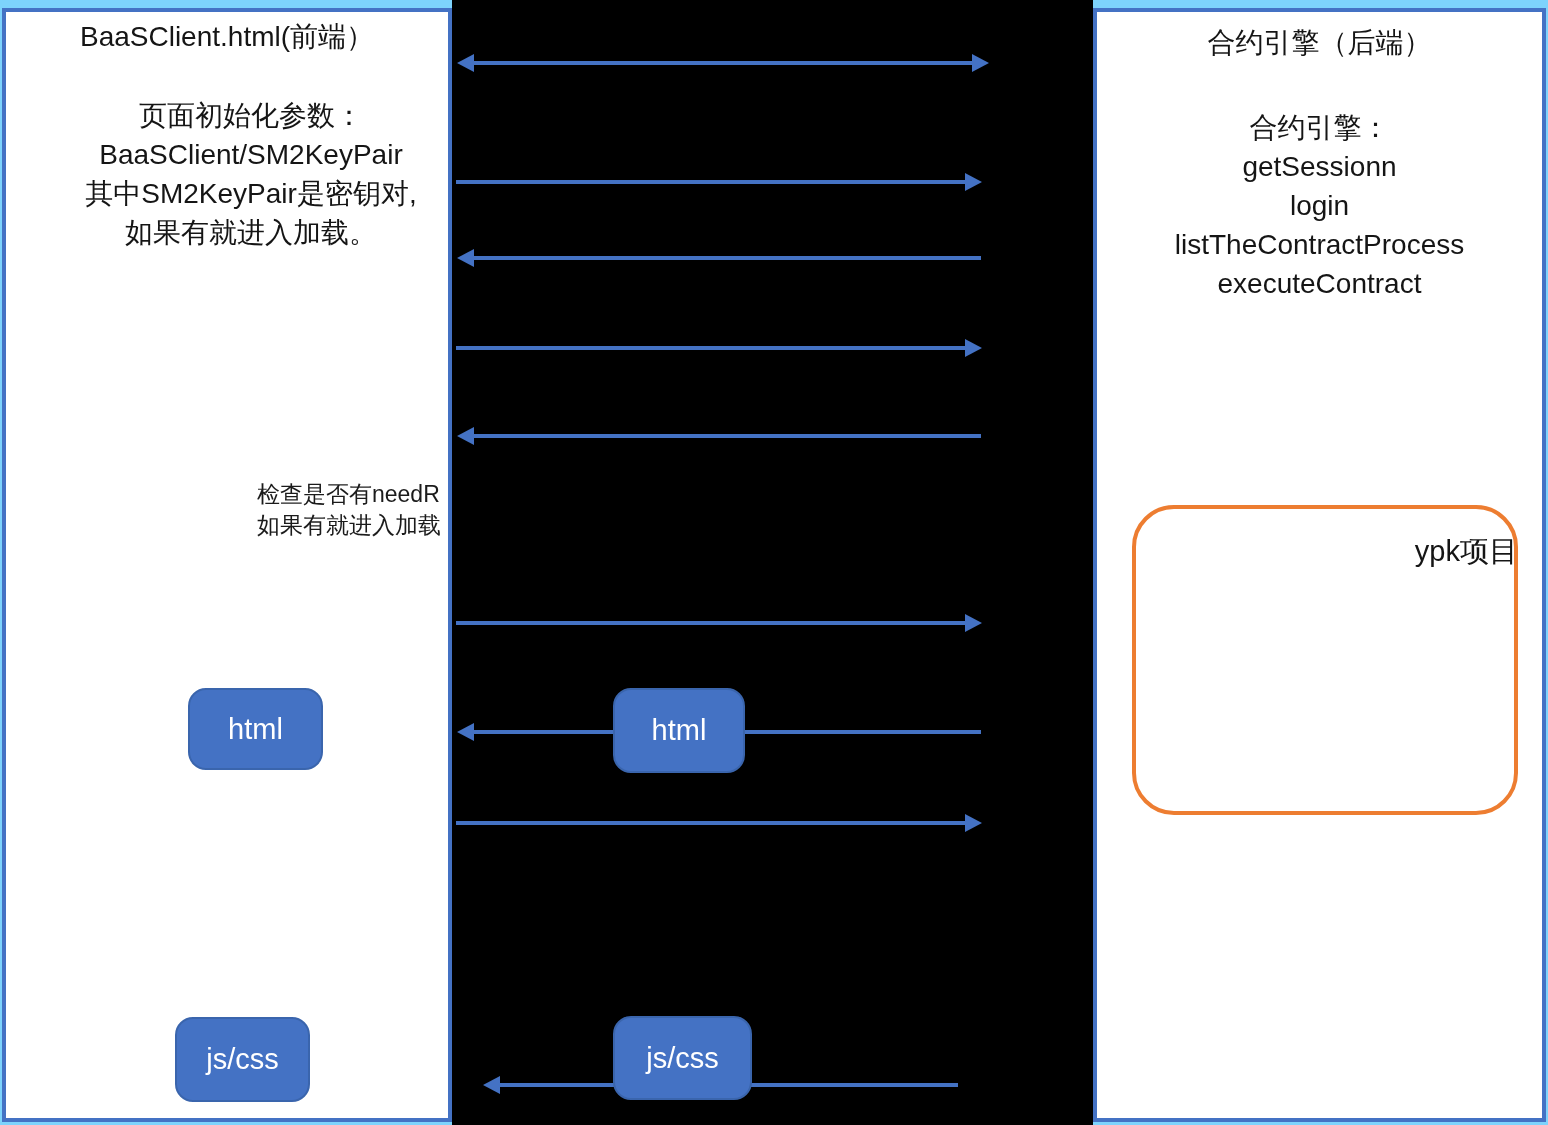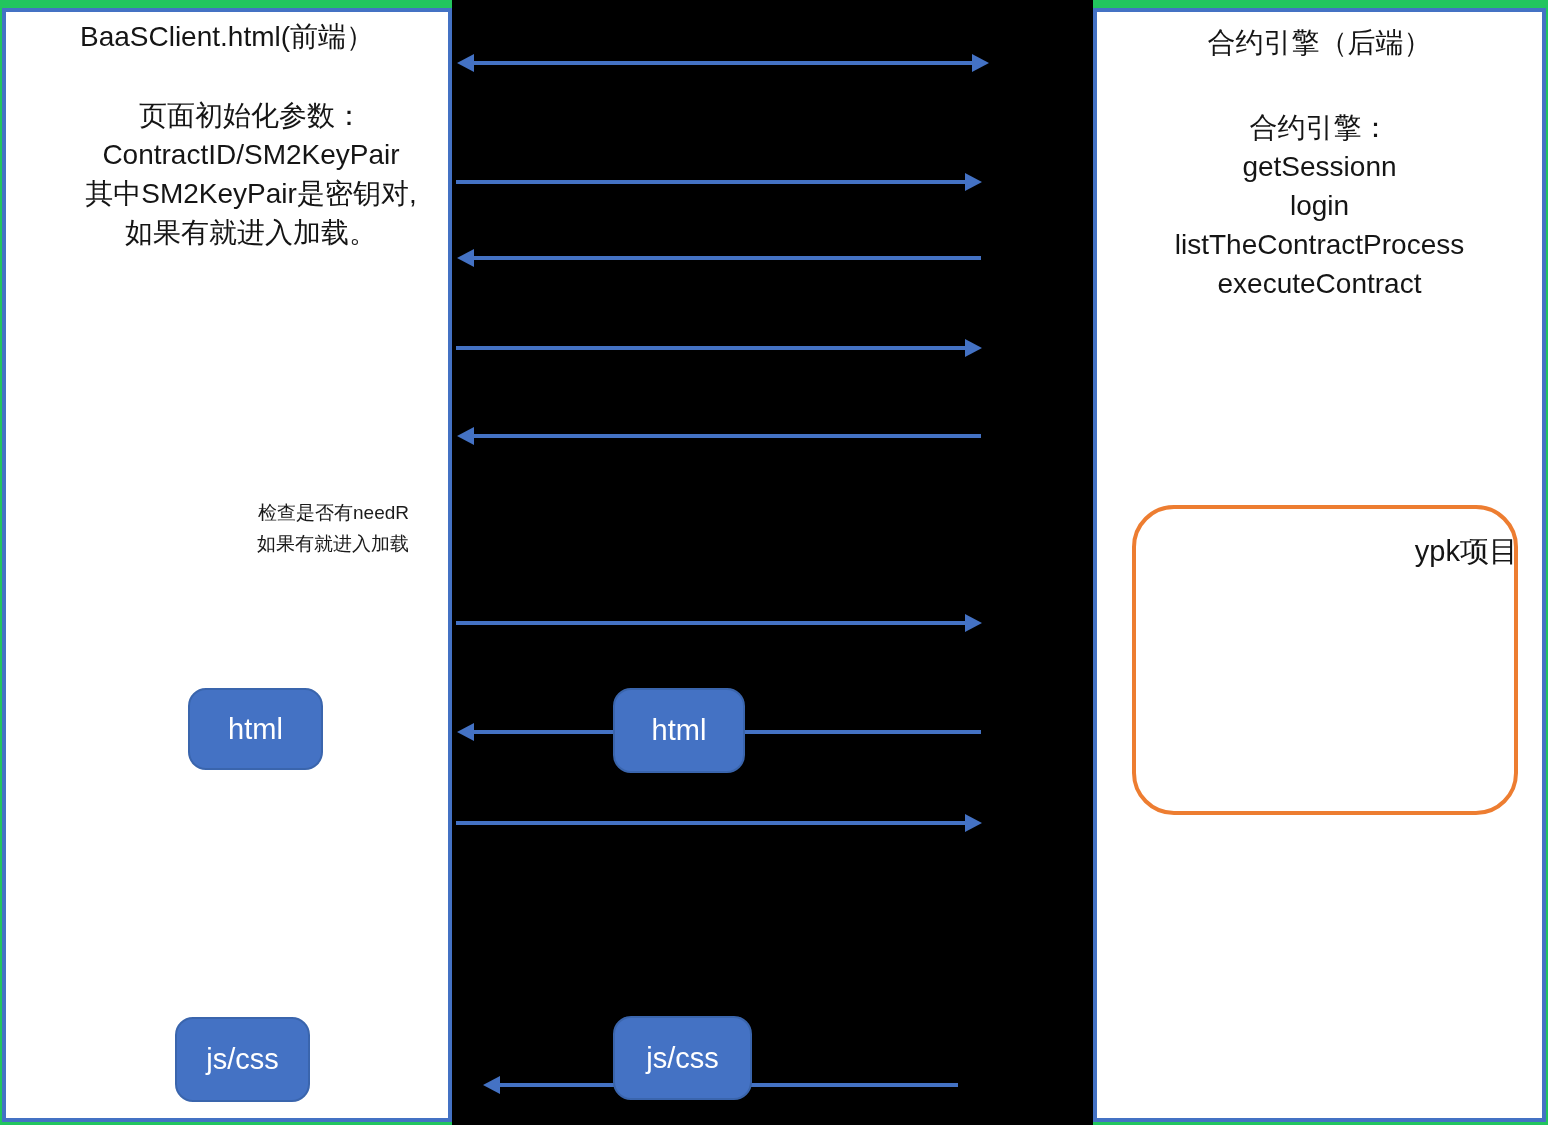--- a/index.html
+++ b/index.html
@@ -1,18 +1,18 @@
 <!DOCTYPE html>
 <html><head>
 <meta charset="utf-8">
 <style>
   html,body{margin:0;padding:0;background:#000;}
   #stage{
     position:relative;width:1548px;height:1125px;overflow:hidden;
-    background:#22c55e;
+    background:#7dd3fc;
     font-family:"Liberation Sans", sans-serif;
     color:#111;
   }
   .panel{
     position:absolute;background:#fff;
     border:4px solid var(--blue);
     box-sizing:border-box;
   }
   #left-panel{left:2px;top:8px;width:450px;height:1114px;}
   #right-panel{left:1093px;top:8px;width:453px;height:1114px;}
@@ -25,23 +25,23 @@
   #right-title{left:1093px;width:453px;top:26px;}
 
   .para{
     position:absolute;text-align:center;font-size:28px;line-height:39px;
     color:#151515;
   }
   #left-para{left:2px;width:450px;top:96px;padding-left:24px;}
   #right-para{left:1093px;width:453px;top:108px;}
 
   #note{
-    position:absolute;left:257px;top:497px;
-    font-size:19px;line-height:31px;color:#1b1b1b;
-    white-space:nowrap;z-index:1;text-align:right;
+    position:absolute;left:257px;top:479px;
+    font-size:23px;line-height:31px;color:#1b1b1b;
+    white-space:nowrap;z-index:1;text-align:left;
   }
 
   #black-lane{
     position:absolute;left:452px;top:0;width:641px;height:1125px;
     background:#000;z-index:2;
   }
 
   #arrow-layer{
     position:absolute;left:0;top:0;width:1548px;height:1125px;
     z-index:3;pointer-events:none;
@@ -85,21 +85,21 @@
 <div id="stage" style="--blue: #4472C4; --orange: #ED7D31; --box-fill: #4472C4; --box-border: #3a65ad;">
 
   <div class="panel" id="left-panel"></div>
 
   <div class="panel" id="right-panel"></div>
 
   <div class="title" id="left-title">BaaSClient.html(前端）</div>
 
   <div class="para" id="left-para">
       <div>页面初始化参数：</div>
-      <div>ContractID/SM2KeyPair</div>
+      <div>BaaSClient/SM2KeyPair</div>
       <div>其中SM2KeyPair是密钥对,</div>
       <div>如果有就进入加载。</div>
     </div>
 
   <div id="note">
       <div>检查是否有needR</div>
       <div>如果有就进入加载</div>
     </div>
 
   <div class="title" id="right-title">合约引擎（后端）</div>

